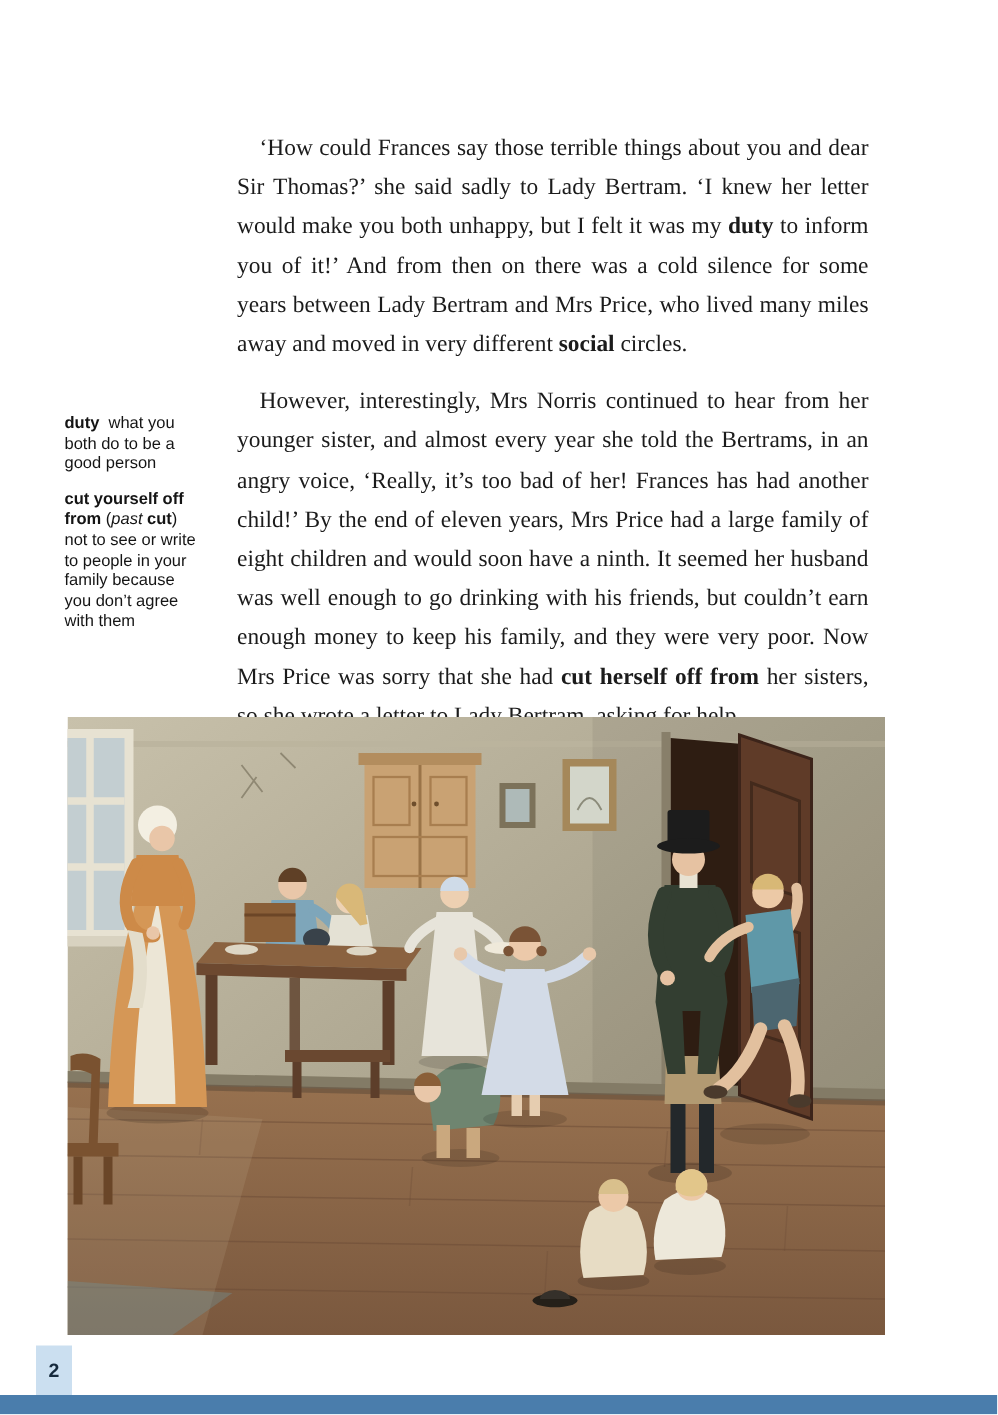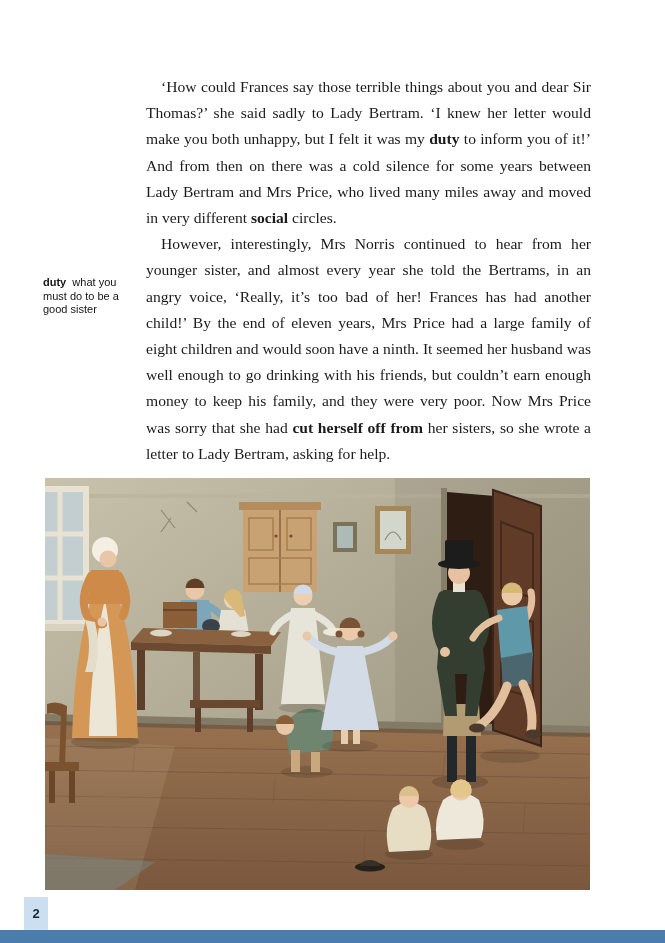--- a/index.html
+++ b/index.html
@@ -6,21 +6,21 @@
   .page {
     position:relative; width:665px; height:943px; background:#ffffff;
     overflow:hidden; font-family:"Liberation Serif", serif;
   }
   
   .body-text {
     position:absolute; left:146px; top:74px; width:445px;
     font-size:15.6px; line-height:26.2px; color:#1b1b1b;
     text-align:justify;
   }
-  .body-text p { margin:0; text-indent:15px; }
+  .body-text p { margin:12px; text-indent:15px; }
   .body-text b { font-weight:bold; }
 
   
   .glossary {
     position:absolute; left:43px; top:276px; width:93px;
     font-family:"Liberation Sans", sans-serif; font-size:11px;
     line-height:13.6px; color:#141414;
   }
   .glossary .note { margin:0 0 10px 0; white-space:pre-wrap; }
   .glossary b { font-weight:bold; }
@@ -49,21 +49,22 @@
 <body>
 
 <div class="page">
 
   <main class="body-text">
     <p><span>‘How could Frances say those terrible things about you and dear Sir Thomas?’ she said sadly to Lady Bertram. ‘I knew her letter would make you both unhappy, but I felt it was my </span><b>duty</b><span> to inform you of it!’ And from then on there was a cold silence for some years between Lady Bertram and Mrs Price, who lived many miles away and moved in very different </span><b>social</b><span> circles.</span></p>
     <p><span>However, interestingly, Mrs Norris continued to hear from her younger sister, and almost every year she told the Bertrams, in an angry voice, ‘Really, it’s too bad of her! Frances has had another child!’ By the end of eleven years, Mrs Price had a large family of eight children and would soon have a ninth. It seemed her husband was well enough to go drinking with his friends, but couldn’t earn enough money to keep his family, and they were very poor. Now Mrs Price was sorry that she had </span><b>cut herself off from</b><span> her sisters, so she wrote a letter to Lady Bertram, asking for help.</span></p>
   </main>
 
   <aside class="glossary">
-    <p class="note"><b>duty</b><span>  what you must do to be a good sister</span></p>
+    <p class="note"><b>duty</b><span>  what you both do to be a good person</span></p>
+    <p class="note"><b>cut yourself off from</b><span> (</span><i>past</i><span> </span><b>cut</b><span>)  not to see or write to people in your family because you don’t agree with them</span></p>
   </aside>
 
   <figure class="figure">
     <svg viewBox="0 0 545 412" width="545" height="412" xmlns="http://www.w3.org/2000/svg">
       <defs>
         <linearGradient id="wallg" x1="0" y1="0" x2="1" y2="1">
           <stop offset="0" stop-color="#c8c1ab"></stop>
           <stop offset="0.55" stop-color="#aba48e"></stop>
           <stop offset="1" stop-color="#958e78"></stop>
         </linearGradient>

